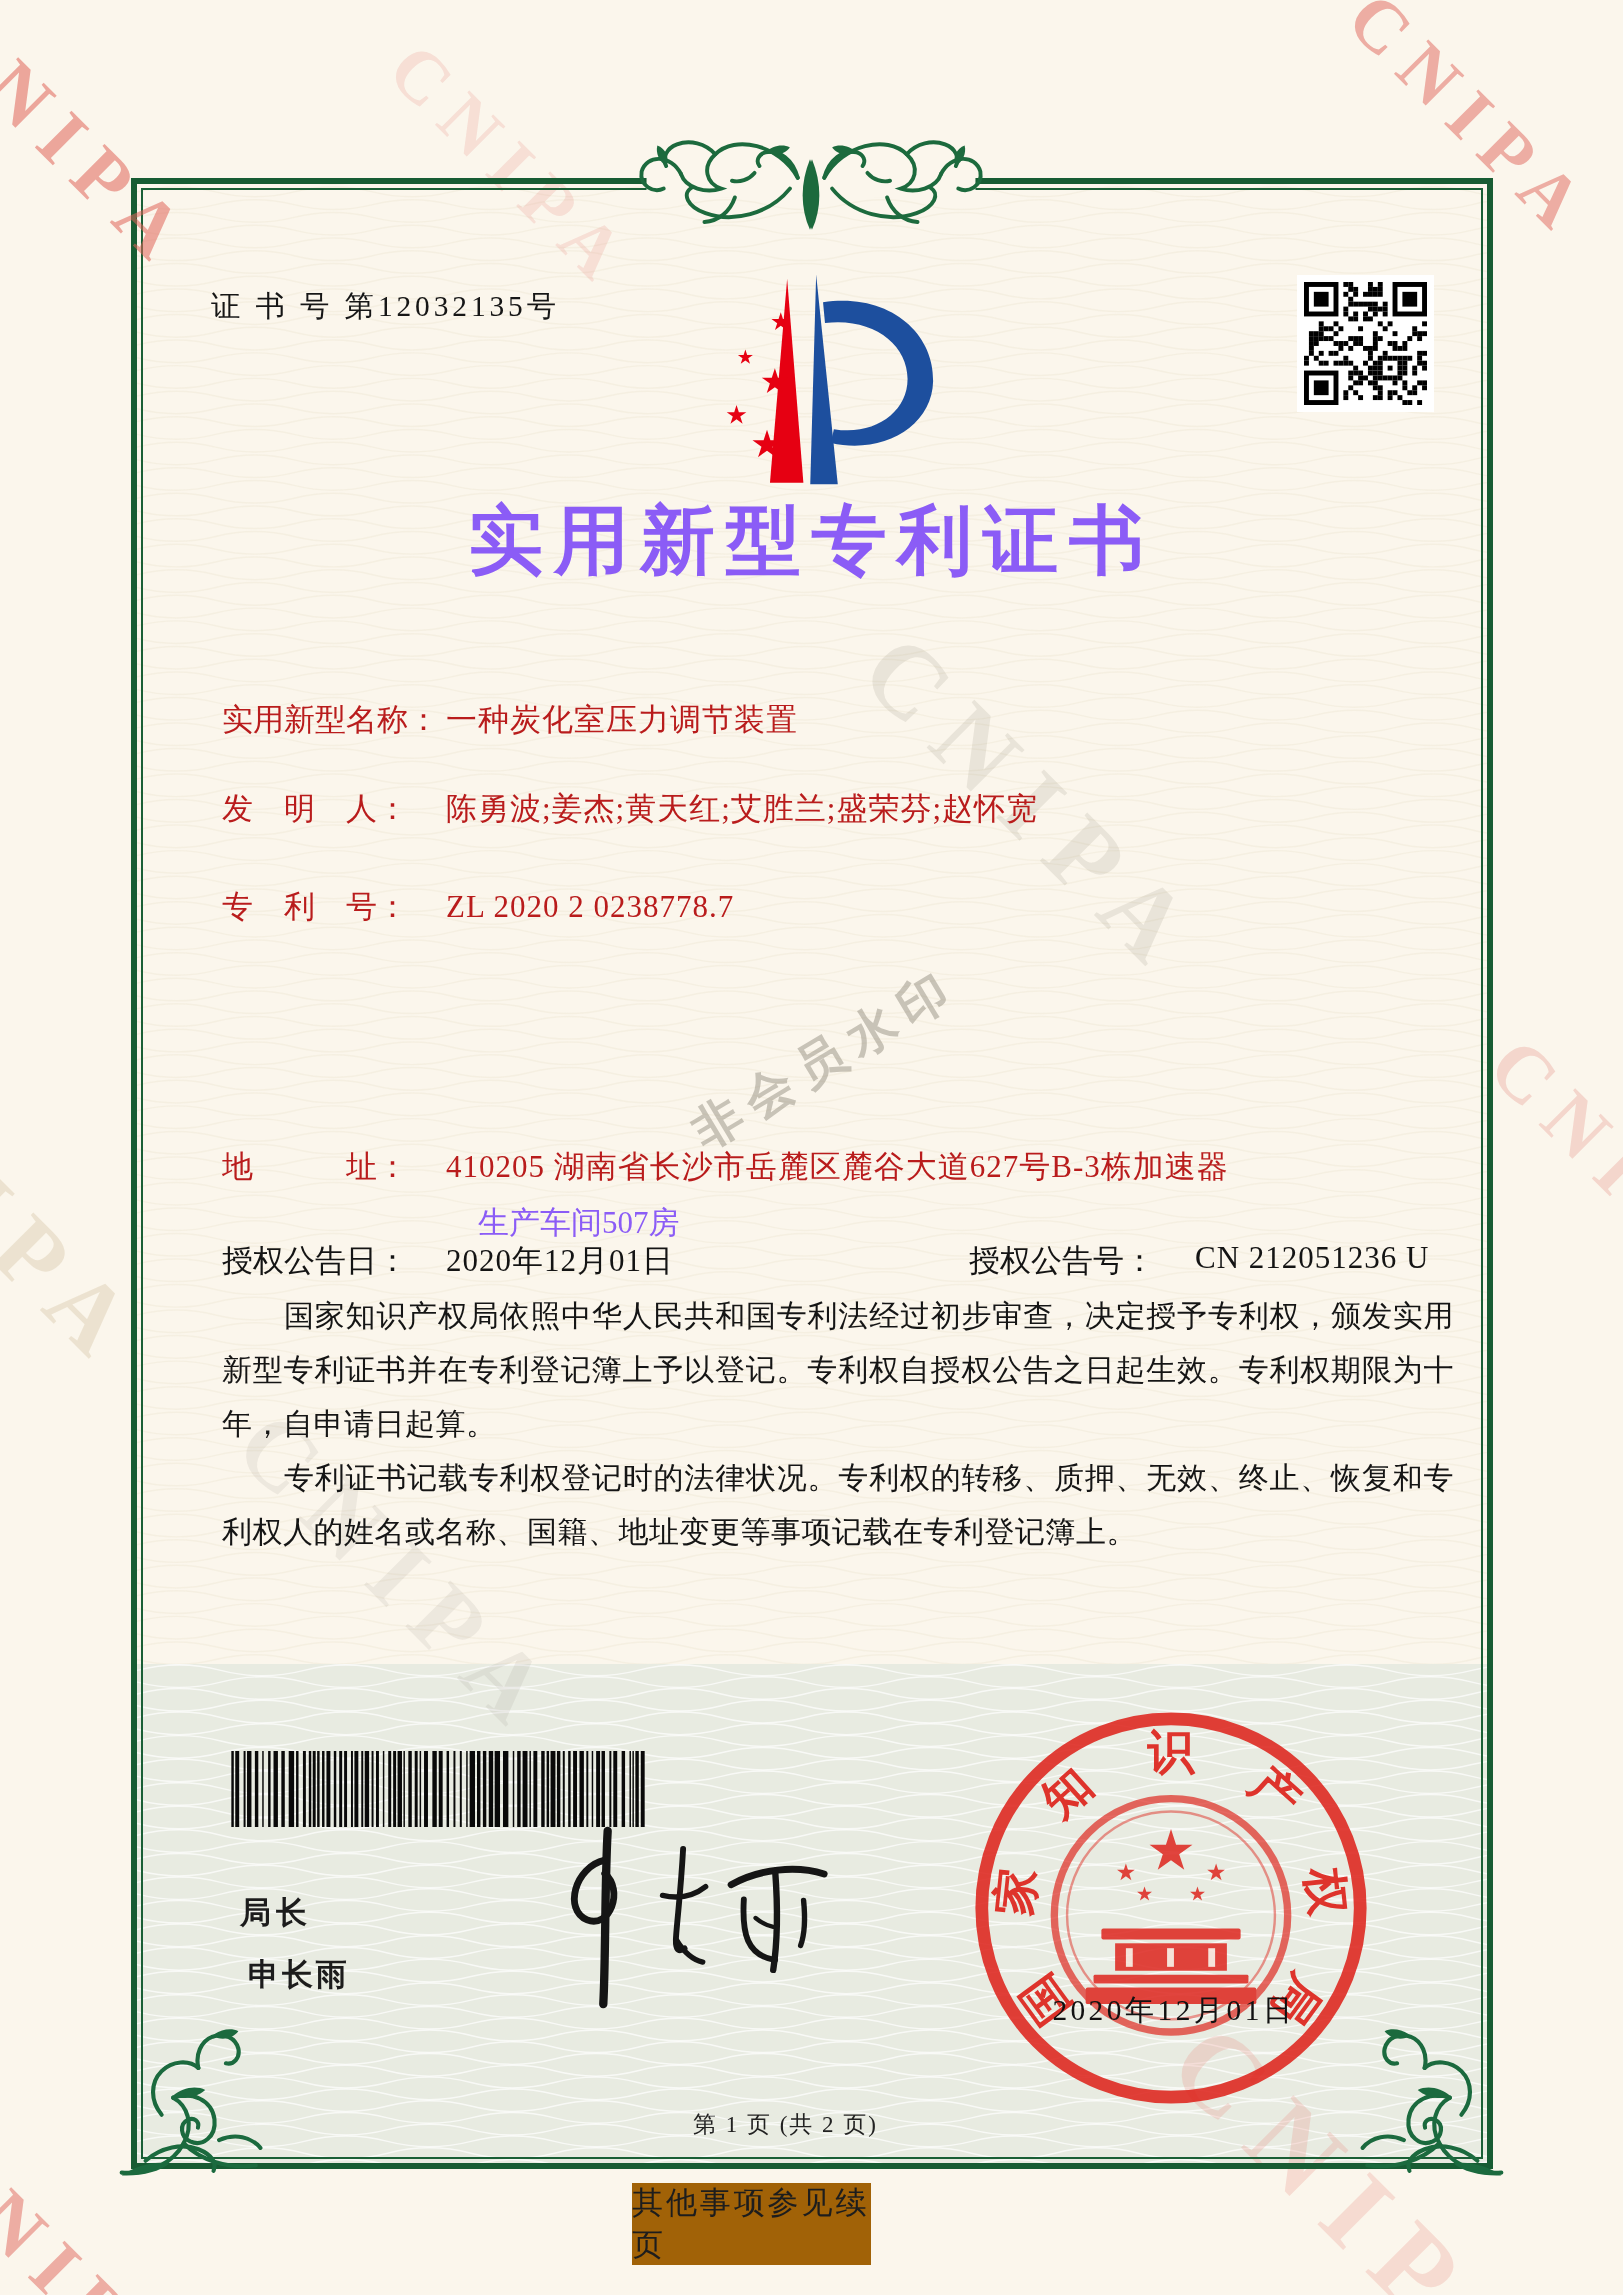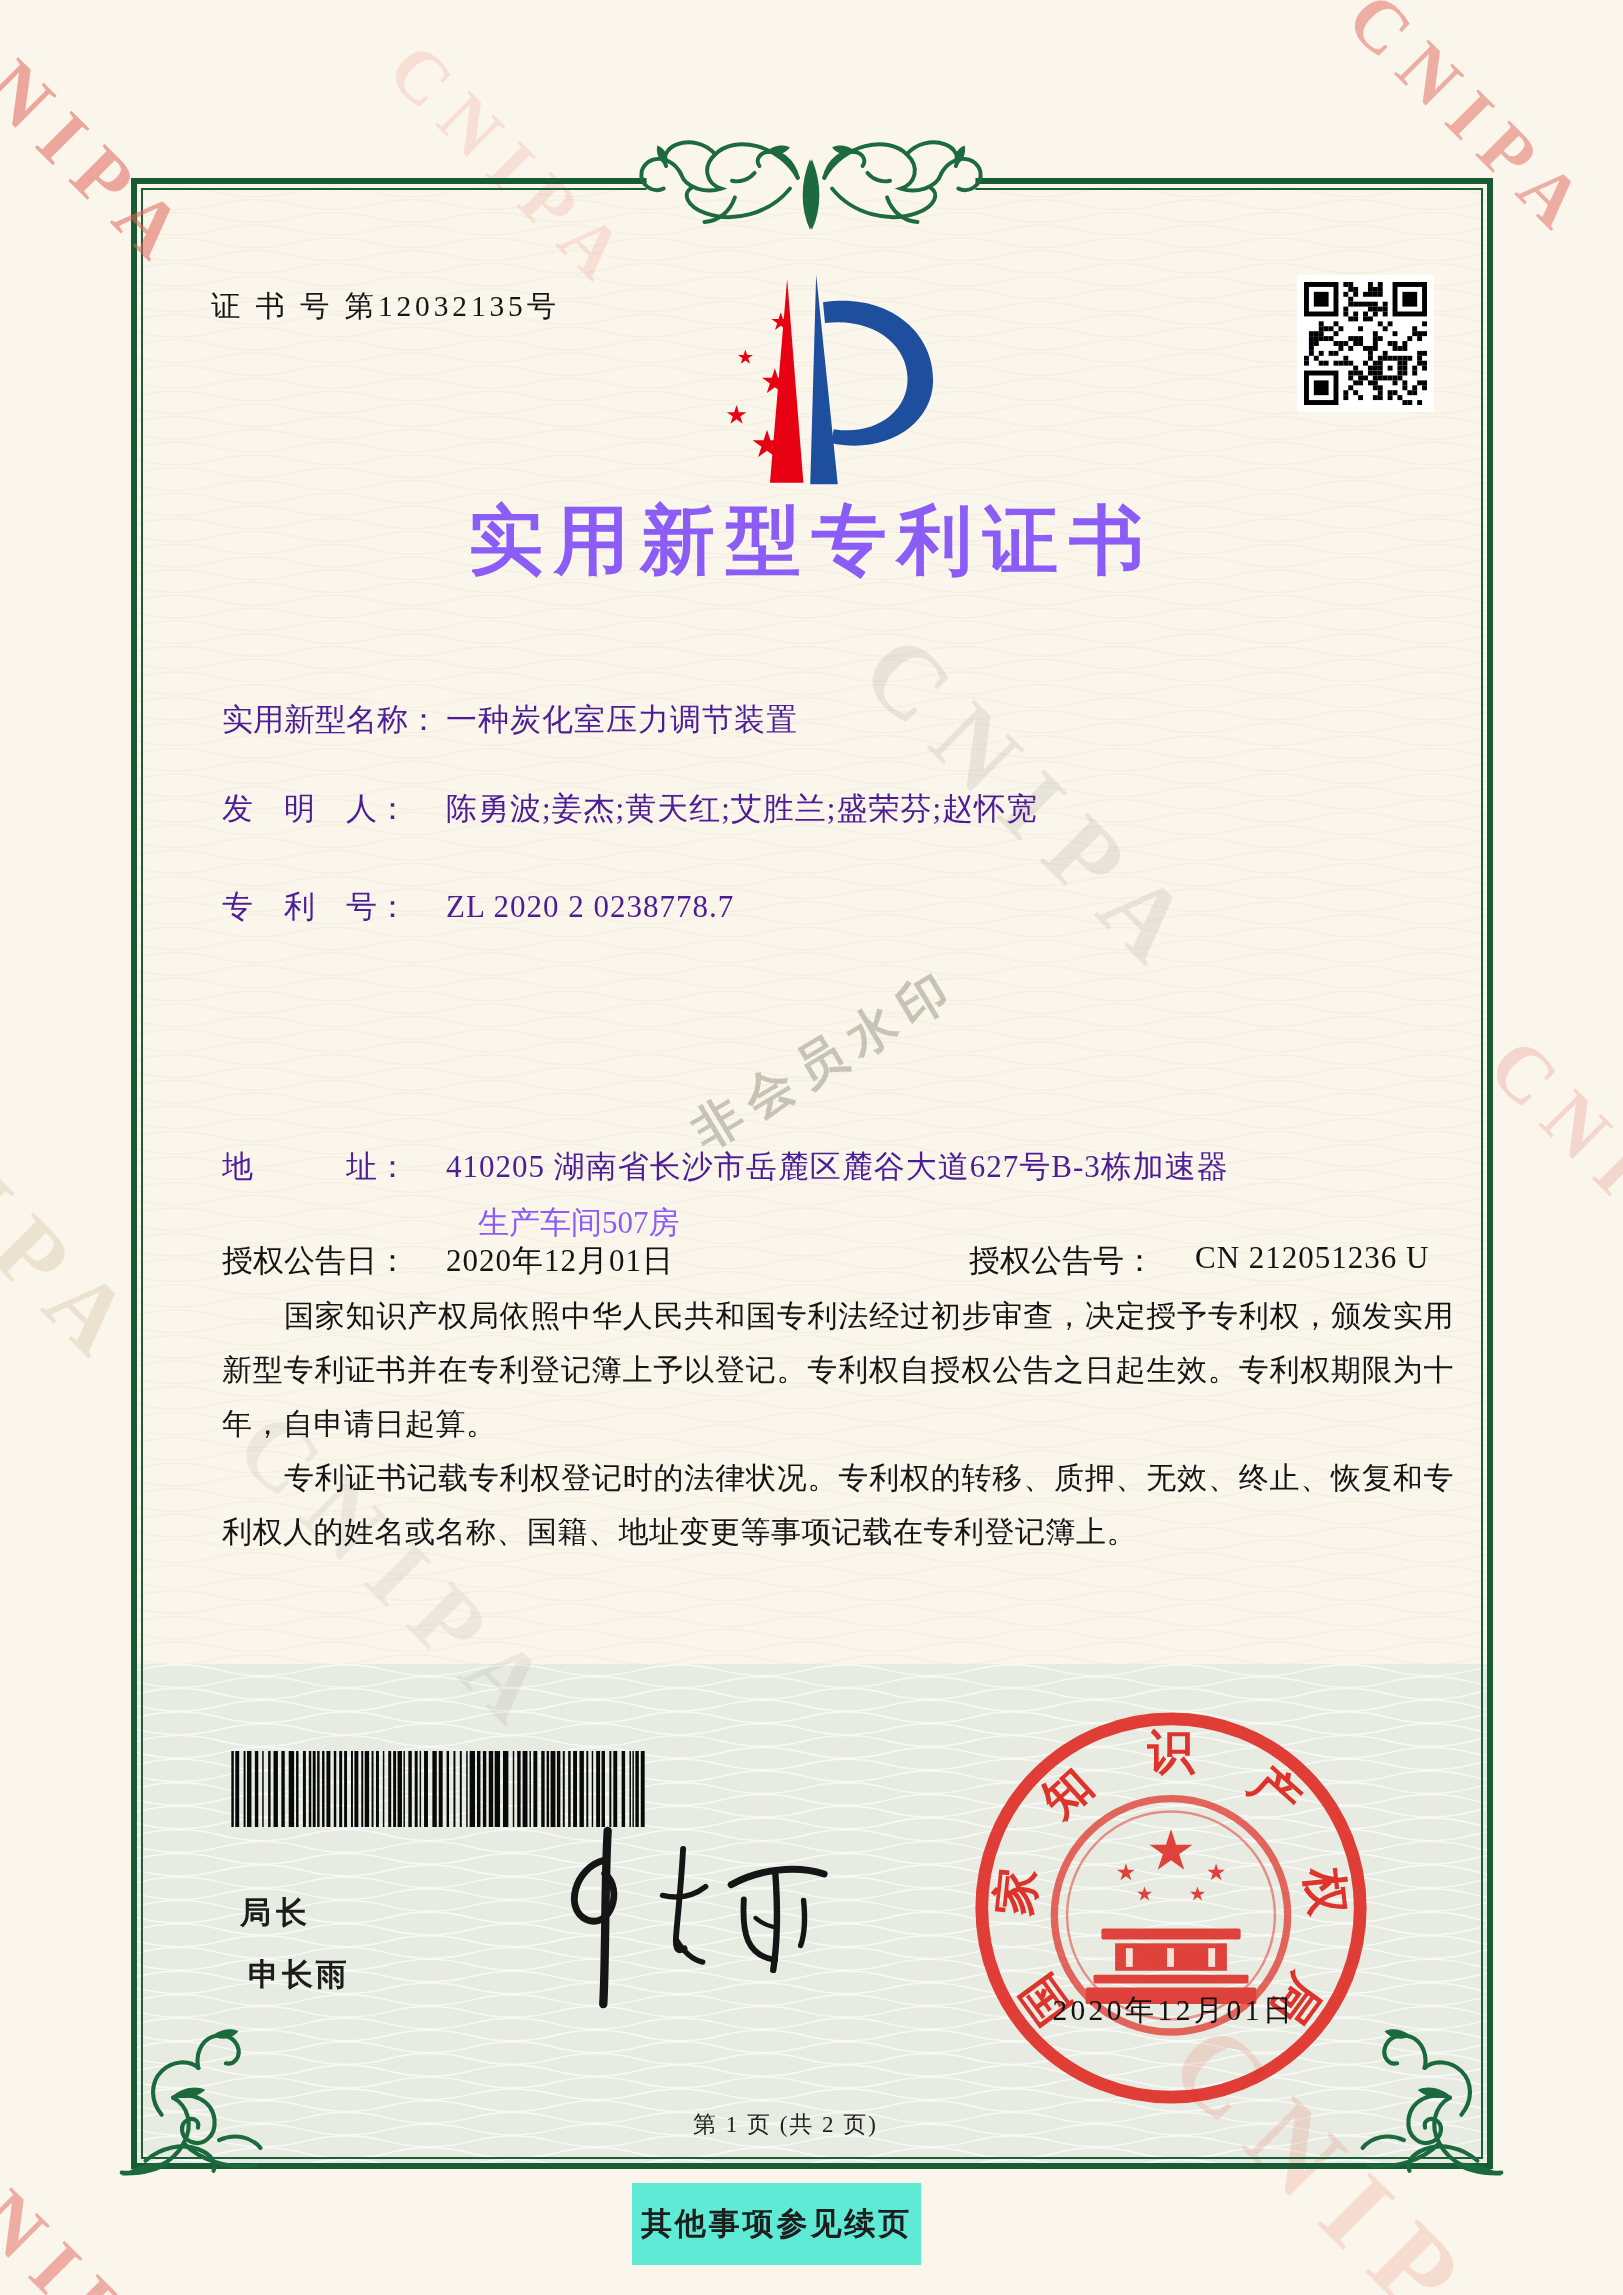--- a/index.html
+++ b/index.html
@@ -29,21 +29,21 @@
 
   
   .cert-no{position:absolute;left:211px;top:287px;font-size:29.4px;color:#161616;letter-spacing:3.9px;z-index:5;}
   .logo{position:absolute;left:707px;top:264px;width:236px;height:231px;z-index:5;}
   .qr{position:absolute;left:1297px;top:275px;width:137px;height:137px;background:#ffffff;z-index:5;}
   .qr svg{position:absolute;left:7.4px;top:7.4px;}
   .title{position:absolute;left:0;top:491px;width:1623px;text-align:center;font-size:75px;font-weight:700;
     color:#8b5cf6;letter-spacing:10.8px;z-index:5;}
 
   
-  .field{position:absolute;left:222px;font-size:31px;color:#4c1d95;z-index:5;white-space:nowrap;}
+  .field{position:absolute;left:222px;font-size:31px;color:#b91c1c;z-index:5;white-space:nowrap;}
   .f-label{display:inline-block;width:224px;}
   .f-val{letter-spacing:1px;}
   .addr2{position:absolute;left:446px;font-size:31px;color:#8b5cf6;z-index:5;margin-left:32px;}
   .grant-row{position:absolute;left:222px;top:1240px;width:1256px;height:34px;font-size:31px;color:#141414;z-index:5;}
   .grant-row span{position:absolute;top:0;white-space:nowrap;}
   .g2{left:224px;}.g3{left:747px;}.g4{left:973px;}
 
   
   .paras{position:absolute;left:222px;top:1289px;width:1232px;z-index:5;color:#151515;}
   .paras p{margin:0;font-size:30px;line-height:54px;text-align:justify;text-justify:inter-ideograph;
@@ -54,22 +54,22 @@
   .signer-title{position:absolute;left:240px;top:1892px;font-size:31px;font-weight:600;color:#1c1c1c;
     font-family:"Liberation Sans","DejaVu Sans",sans-serif;letter-spacing:4.9px;z-index:5;}
   .signer-name{position:absolute;left:248px;top:1954px;font-size:31px;font-weight:600;color:#1c1c1c;
     font-family:"Liberation Sans","DejaVu Sans",sans-serif;letter-spacing:2.9px;z-index:5;}
   .signature{position:absolute;left:432px;top:1822px;width:417px;height:191px;z-index:5;}
   .seal{position:absolute;left:970px;top:1707px;width:402px;height:402px;z-index:5;opacity:.9;}
   .seal-date{position:absolute;left:1012px;top:1991px;width:324px;text-align:center;font-size:29.4px;
     color:#111;letter-spacing:3.4px;z-index:6;}
   .page-num{position:absolute;left:0;top:2109px;width:1571px;text-align:center;font-size:23px;color:#222;
     letter-spacing:2px;z-index:5;}
-  .cont-box{position:absolute;left:632px;top:2183px;width:289px;height:82px;background:#5eead4;z-index:5;
-    display:flex;align-items:center;justify-content:center;font-weight:bold;}
+  .cont-box{position:absolute;left:632px;top:2183px;width:239px;height:82px;background:#a16207;z-index:5;
+    display:flex;align-items:center;justify-content:center;}
   .cont-box span{font-size:31px;color:#1d1d1d;letter-spacing:2.9px;}
 </style>
 </head>
 <body>
 
 <div class="page">
 
   <svg class="waves-cream" id="wavesCream" width="1350" height="1480" viewBox="0 0 2750 3015">
       <path d="M-320,-10 q 80 20 160 0 q 80 -20 160 0 q 80 20 160 0 q 80 -20 160 0 q 80 20 160 0 q 80 -20 160 0 q 80 20 160 0 q 80 -20 160 0 q 80 20 160 0 q 80 -20 160 0 q 80 20 160 0 q 80 -20 160 0 q 80 20 160 0 q 80 -20 160 0 q 80 20 160 0 q 80 -20 160 0 q 80 20 160 0 q 80 -20 160 0 q 80 20 160 0 q 80 -20 160 0 q 80 20 160 0 q 80 -20 160 0" fill="none" stroke="#f1e9d9" stroke-width="3" opacity="0.55"></path>
       <path d="M-480,16 q 80 20 160 0 q 80 -20 160 0 q 80 20 160 0 q 80 -20 160 0 q 80 20 160 0 q 80 -20 160 0 q 80 20 160 0 q 80 -20 160 0 q 80 20 160 0 q 80 -20 160 0 q 80 20 160 0 q 80 -20 160 0 q 80 20 160 0 q 80 -20 160 0 q 80 20 160 0 q 80 -20 160 0 q 80 20 160 0 q 80 -20 160 0 q 80 20 160 0 q 80 -20 160 0 q 80 20 160 0 q 80 -20 160 0 q 80 20 160 0 q 80 -20 160 0" fill="none" stroke="#f1e9d9" stroke-width="3" opacity="0.55"></path>

